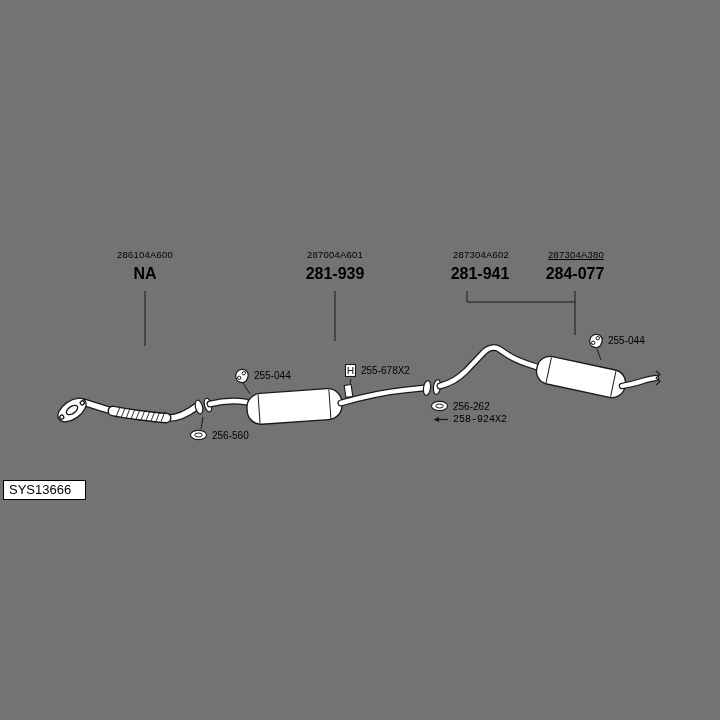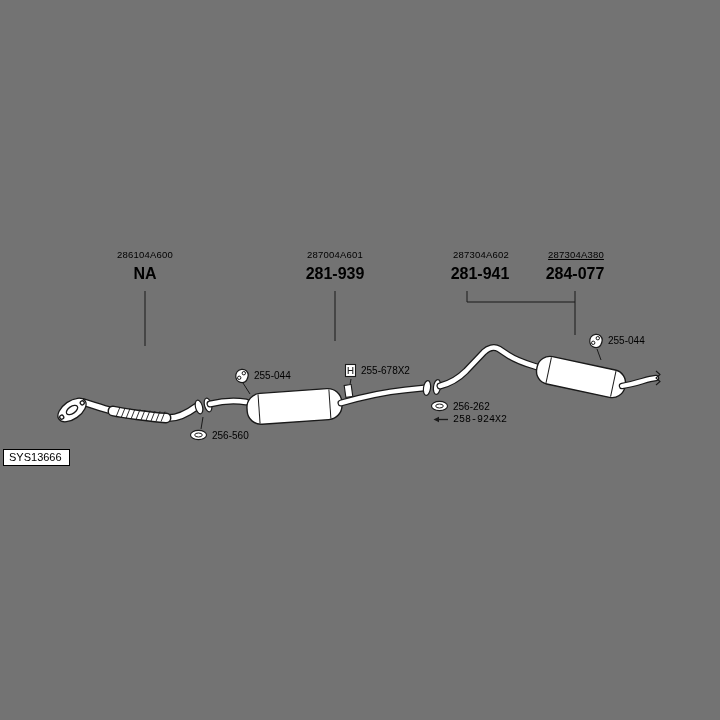--- a/index.html
+++ b/index.html
@@ -7,21 +7,21 @@
     position:relative;width:720px;height:720px;background:#737373;overflow:hidden;
     font-family:"Liberation Sans","DejaVu Sans",sans-serif;color:#000;
   }
   .art{position:absolute;left:0;top:0;}
   .abs{position:absolute;white-space:nowrap;}
   .catalog-ref{font-size:9.5px;letter-spacing:.2px;text-align:center;}
   .part-code{font-size:16px;text-align:center;font-weight:bold;}
   .callout{display:flex;align-items:center;gap:4px;font-size:10px;}
   .callout svg{display:block;}
   .sys-box{
-    border:1px solid #000;padding:1px 7px 2px 5px;font-size:11px;background:#fff;
+    border:1px solid #000;padding:1px 14px 2px 5px;font-size:13px;background:#fff;margin-top:31px;
   }
   .center{transform:translateX(-50%);}
 </style>
 </head>
 <body>
 
 <div class="stage">
 
   <svg class="art" width="720" height="720" viewBox="0 0 720 720">
 

